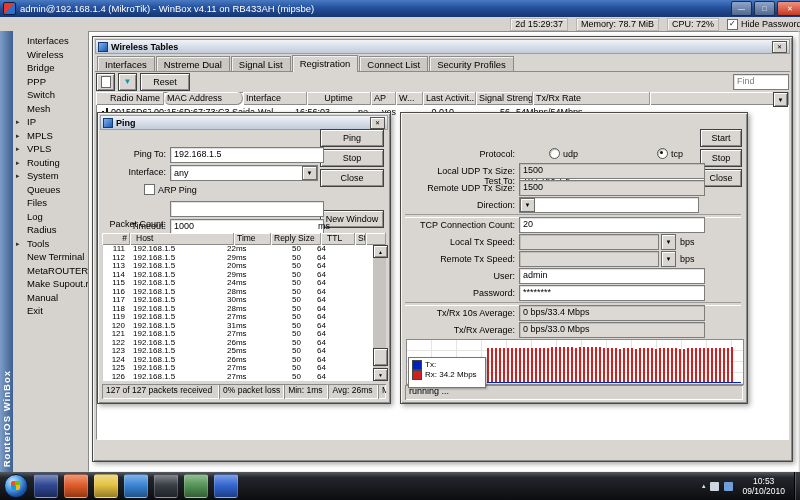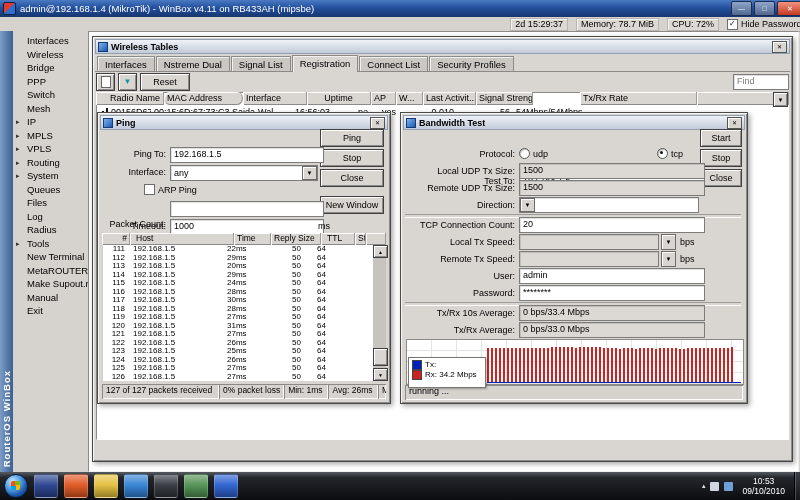--- a/index.html
+++ b/index.html
@@ -252,21 +252,21 @@
     <div class="wbody"></div>
     <div class="whead">
       <span class="hc" style="width:50px;padding-left:14px;">Radio Name</span>
       <span class="hc" style="width:72px;border-radius:6px;">MAC Address</span>
       <span class="hc" style="width:57px;">Interface</span>
       <span class="hc" style="width:57px;text-align:center;">Uptime</span>
       <span class="hc" style="width:18px;">AP</span>
       <span class="hc" style="width:20px;">W...</span>
       <span class="hc" style="width:46px;">Last Activit...</span>
       <span class="hc" style="width:50px;">Signal Strengt...</span>
-      <span class="hc" style="width:110px;margin-left:47px;">Tx/Rx Rate</span>
+      <span class="hc" style="width:110px;">Tx/Rx Rate</span>
       <span class="hc" style="flex:1;"></span>
     </div>
     <span class="btn colbtn">▼</span>
     <div class="wrow">
       <span class="sig"></span>
       <span class="rc" style="width:37px;padding-left:0;">00156D67...</span>
       <span class="rc" style="width:72px;">00:15:6D:67:73:C3</span>
       <span class="rc" style="width:57px;">Saida-Wal...</span>
       <span class="rc" style="width:57px;">16:56:03</span>
       <span class="rc" style="width:18px;">no</span>
@@ -280,21 +280,21 @@
   <div class="cwin" id="ping-window">
     <div class="ctitle">
       <span class="cicon"></span>
       <span>Ping</span>
       <span class="tclose">✕</span>
     </div>
 
     <span class="btn pbtn" style="top:16px;">Ping</span>
     <span class="btn pbtn" style="top:36px;">Stop</span>
     <span class="btn pbtn" style="top:56px;">Close</span>
-    <span class="btn pbtn" style="top:83px;text-align:center;">New Window</span>
+    <span class="btn pbtn" style="top:97px;text-align:center;">New Window</span>
 
     <span class="prow-label" style="top:34px;">Ping To:</span>
     <span class="field pfield" style="top:34px;">192.168.1.5</span>
 
     <span class="prow-label" style="top:52px;">Interface:</span>
     <span class="field pfield combo" style="top:52px;">
       <span class="ctext">any</span>
       <span class="darr" style="height:12px;">▼</span>
     </span>
 
@@ -457,35 +457,30 @@
     <div class="pstatus">
       <span class="panel" style="width:126px;">127 of 127 packets received</span>
       <span class="panel" style="width:66px;">0% packet loss</span>
       <span class="panel" style="width:42px;">Min: 1ms</span>
       <span class="panel" style="width:48px;">Avg: 26ms</span>
       <span class="panel" style="flex:1;">Max: 145ms</span>
     </div>
   </div>
 
   <div class="cwin" id="bw-window">
-    <div class="ctitle">
-      <span class="cicon"></span>
-      <span>Bandwidth Test</span>
-      <span class="tclose">✕</span>
-    </div>
 
     <span class="btn bwbtn" style="top:16px;">Start</span>
     <span class="btn bwbtn" style="top:36px;">Stop</span>
     <span class="btn bwbtn" style="top:56px;">Close</span>
 
     <div class="bwr" style="top:16px;margin-top:44px;">
       <span class="bwl">Test To:</span>
       <span class="field bwi">192.168.1.5</span>
     </div>
-    <div class="bwr" style="top:33px;">
+    <div class="bwr" style="top:33px;gap:30px;">
       <span class="bwl">Protocol:</span>
       <span class="bwopt">
         <span class="radio"></span>
         <span>udp</span>
       </span>
       <span class="bwopt" style="margin-left:auto;margin-right:14px;">
         <span class="radio on"></span>
         <span>tcp</span>
       </span>
     </div>

